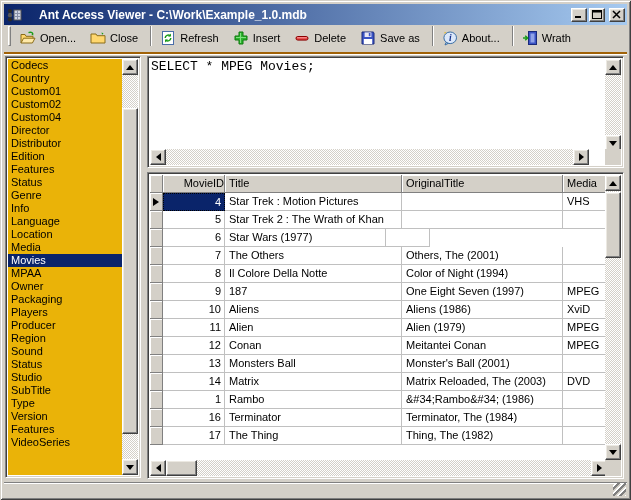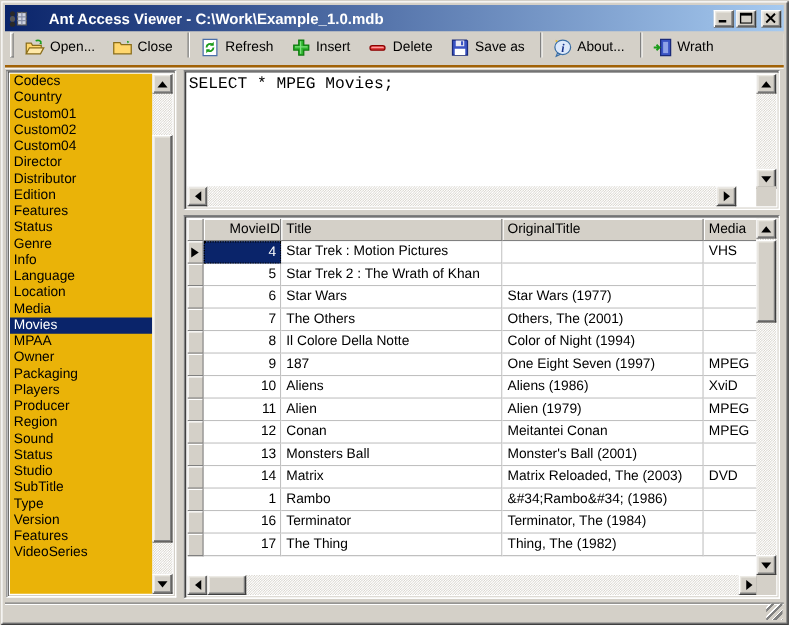--- a/index.html
+++ b/index.html
@@ -380,21 +380,20 @@
     <div class="gcell-text c0">5</div>
     <div class="gcell-text c1">Star Trek 2 : The Wrath of Khan</div>
     <div class="gcell-text c2"></div>
     <div class="gcell-text c3"></div>
   </div>
         <div class="grow">
     <div class="gsel w-sel">
             <span class="rowmark"></span>
           </div>
     <div class="gcell-text c0">6</div>
-    <div class="gcell-text c1">Star Wars</div>
     <div class="gcell-text c2">Star Wars (1977)</div>
     <div class="gcell-text c3"></div>
   </div>
         <div class="grow">
     <div class="gsel w-sel">
             <span class="rowmark"></span>
           </div>
     <div class="gcell-text c0">7</div>
     <div class="gcell-text c1">The Others</div>
     <div class="gcell-text c2">Others, The (2001)</div>

